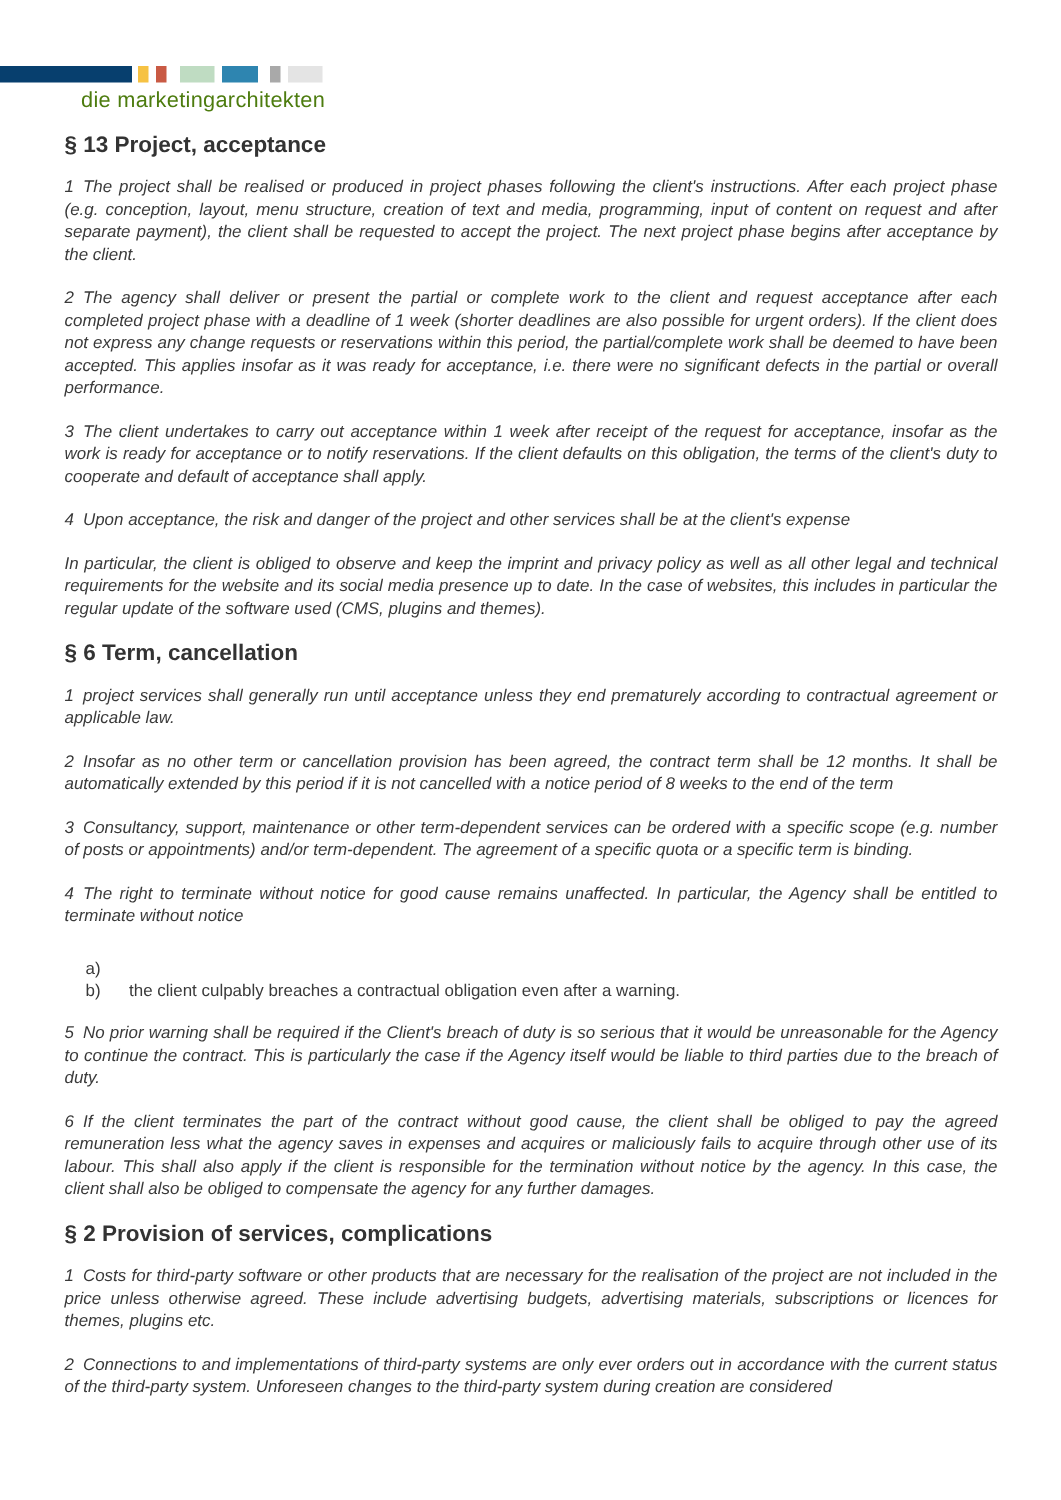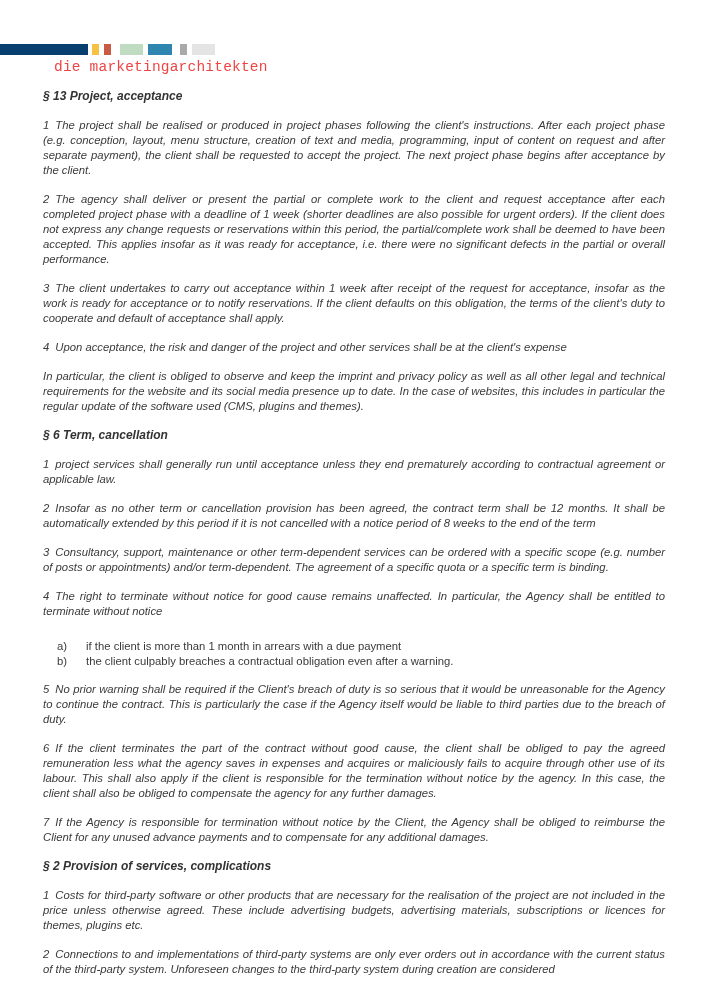--- a/index.html
+++ b/index.html
@@ -1,23 +1,23 @@
 <!DOCTYPE html>
 <html><head>
 <meta charset="utf-8">
 <style>
   html, body { margin: 0; padding: 0; background: #ffffff; }
   body { width: 707px; height: 1000px; overflow: hidden; position: relative;
          font-family: "Liberation Sans", sans-serif; color: #3a3a3a; }
   .logo { position: absolute; left: 0; top: 44px; width: 220px; height: 40px; }
   .bar { position: absolute; top: 0; height: 11px; }
-  .brand { position: absolute; left: 54px; top: 15px; font-size: 14.5px; color: #ef4444;
-           letter-spacing: 0.2px; font-family: Liberation Mono, monospace; font-weight: 300; white-space: nowrap; text-align: right; }
+  .brand { position: absolute; left: 54px; top: 15px; font-size: 14.5px; color: #4d7c0f;
+           letter-spacing: 0.2px; font-family: Liberation Sans, sans-serif; font-weight: 300; white-space: nowrap; text-align: right; }
   .content { position: absolute; left: 43px; top: 89px; width: 622px; font-size: 11.3px; line-height: 15px; }
-  .heading { font-weight: bold; color: #333; margin: 0 0 14px 0; font-size: 12px; font-style: italic; }
+  .heading { font-weight: bold; color: #333; margin: 0 0 14px 0; font-size: 15px; }
   p { margin: 0 0 14px 0; text-align: justify; text-align-last: left; font-style: italic; }
   .num { display: inline-block; margin-right: 6px; }
   .list { margin: 0 0 13px 0; padding: 0; list-style: none; }
   .list li { display: flex; line-height: 15px; }
   .list .lbl { width: 43px; padding-left: 14px; box-sizing: border-box; }
 </style>
 </head>
 <body>
 
 <div class="logo">
@@ -41,28 +41,26 @@
   <p>In particular, the client is obliged to observe and keep the imprint and privacy policy as well as all other legal and technical requirements for the website and its social media presence up to date. In the case of websites, this includes in particular the regular update of the software used (CMS, plugins and themes).</p>
 
   <div class="heading">§ 6 Term, cancellation</div>
   <p><span class="num">1</span><span>project services shall generally run until acceptance unless they end prematurely according to contractual agreement or applicable law.</span></p>
   <p><span class="num">2</span><span>Insofar as no other term or cancellation provision has been agreed, the contract term shall be 12 months. It shall be automatically extended by this period if it is not cancelled with a notice period of 8 weeks to the end of the term</span></p>
   <p><span class="num">3</span><span>Consultancy, support, maintenance or other term-dependent services can be ordered with a specific scope (e.g. number of posts or appointments) and/or term-dependent. The agreement of a specific quota or a specific term is binding.</span></p>
   <p style="margin-bottom:20px"><span class="num">4</span><span>The right to terminate without notice for good cause remains unaffected. In particular, the Agency shall be entitled to terminate without notice</span></p>
   <ul class="list">
     <li>
         <span class="lbl">a)</span>
-        <span>if the client is more than 1 month in arrears with a due payment</span>
       </li>
     <li>
         <span class="lbl">b)</span>
         <span>the client culpably breaches a contractual obligation even after a warning.</span>
       </li>
   </ul>
   <p><span class="num">5</span><span>No prior warning shall be required if the Client's breach of duty is so serious that it would be unreasonable for the Agency to continue the contract. This is particularly the case if the Agency itself would be liable to third parties due to the breach of duty.</span></p>
   <p><span class="num">6</span><span>If the client terminates the part of the contract without good cause, the client shall be obliged to pay the agreed remuneration less what the agency saves in expenses and acquires or maliciously fails to acquire through other use of its labour. This shall also apply if the client is responsible for the termination without notice by the agency. In this case, the client shall also be obliged to compensate the agency for any further damages.</span></p>
-  <p><span class="num">7</span><span>If the Agency is responsible for termination without notice by the Client, the Agency shall be obliged to reimburse the Client for any unused advance payments and to compensate for any additional damages.</span></p>
 
   <div class="heading">§ 2 Provision of services, complications</div>
   <p><span class="num">1</span><span>Costs for third-party software or other products that are necessary for the realisation of the project are not included in the price unless otherwise agreed. These include advertising budgets, advertising materials, subscriptions or licences for themes, plugins etc.</span></p>
   <p><span class="num">2</span><span>Connections to and implementations of third-party systems are only ever orders out in accordance with the current status of the third-party system. Unforeseen changes to the third-party system during creation are considered</span></p>
 
 </div>
 
 </body></html>

